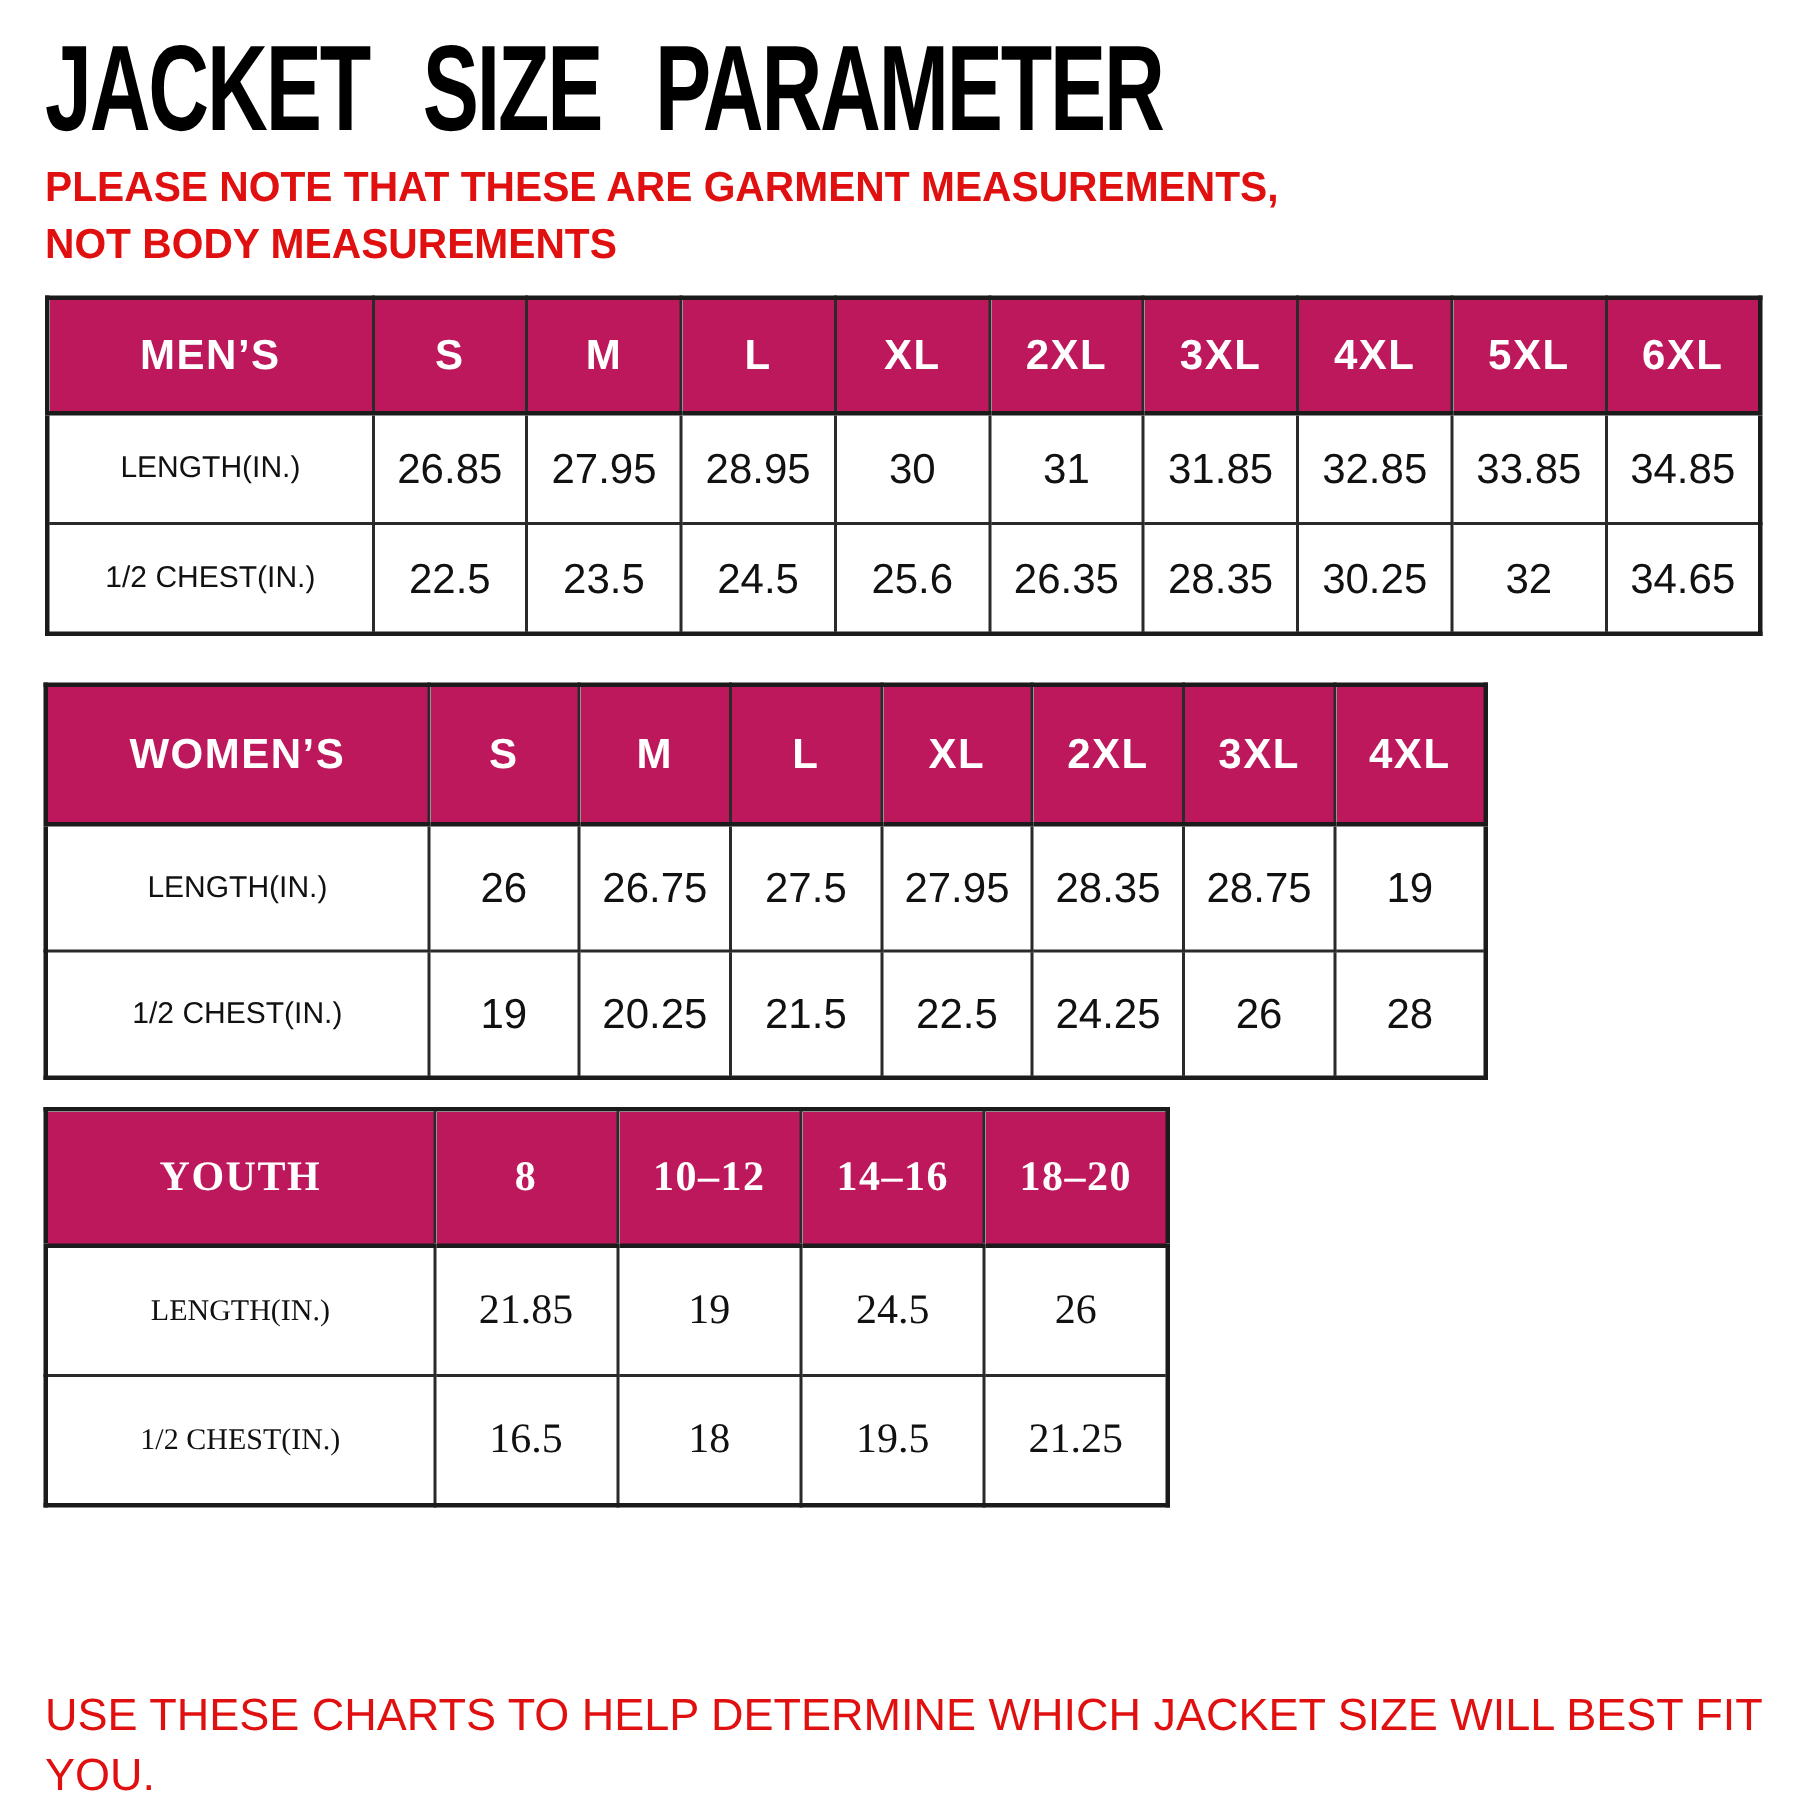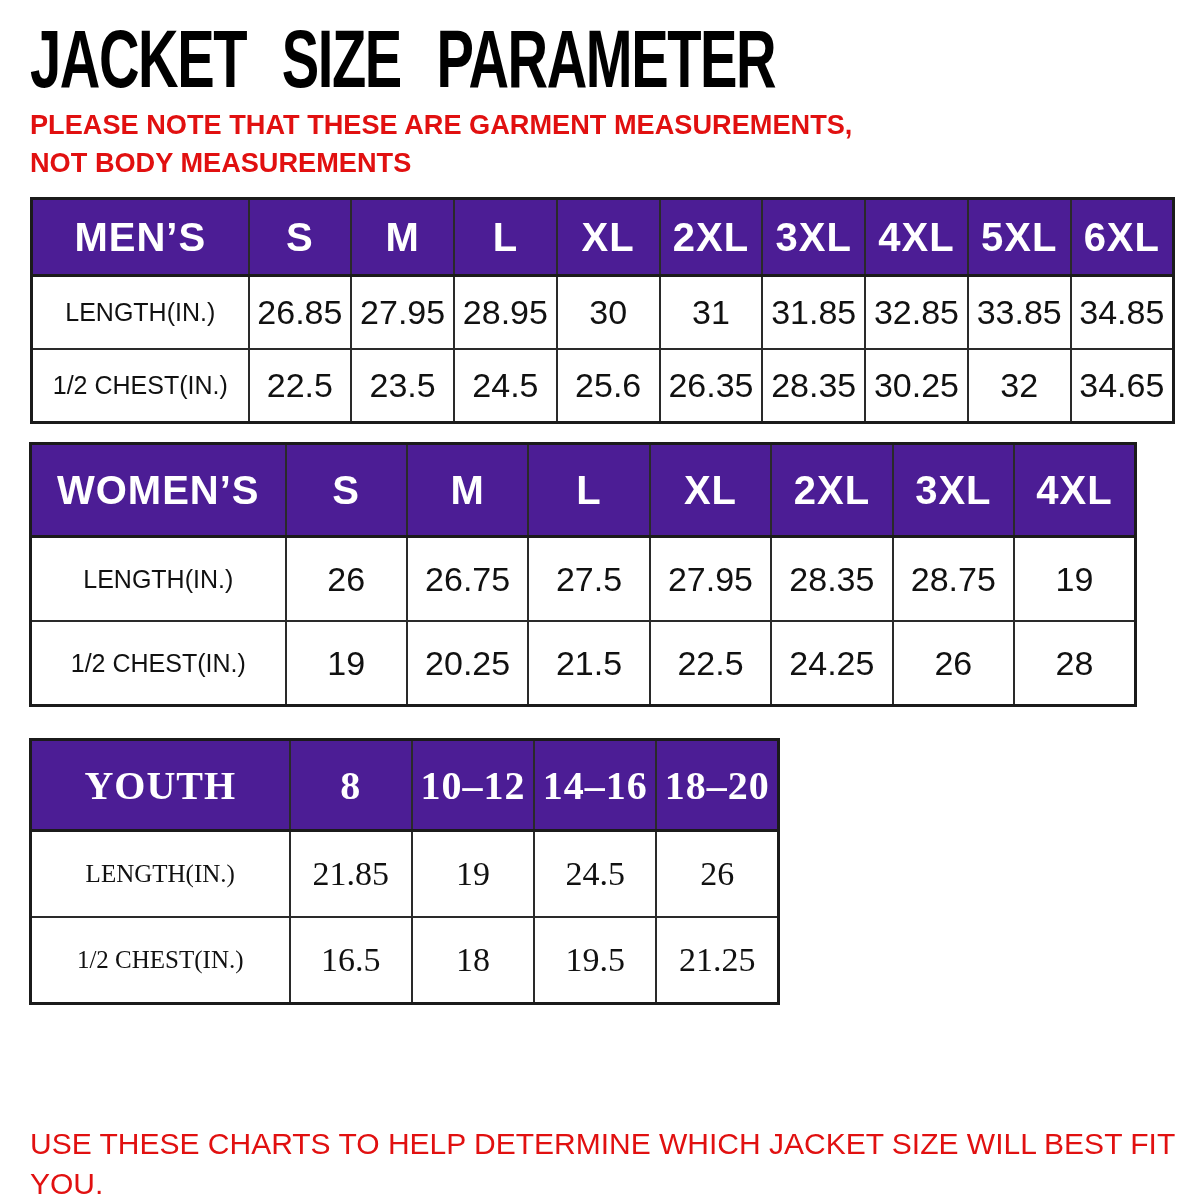--- a/index.html
+++ b/index.html
@@ -57,45 +57,45 @@
     border: 2px solid #2a2a2a;
     text-align: center;
     vertical-align: middle;
     padding: 0;
     overflow: hidden;
   }
   table.size-table {
     border: 3px solid #1b1b1b;
   }
   table.size-table thead th {
-    background: #4c1d95;
+    background: #be185d;
     color: #ffffff;
     font-weight: 700;
-    font-size: 40px;
+    font-size: 28px;
     letter-spacing: 1px;
     border-bottom: 3px solid #1b1b1b;
   }
   table.size-table tbody td {
     color: #111111;
-    font-size: 34px;
+    font-size: 28px;
     font-weight: 400;
   }
   table.size-table tbody td.row-label {
-    font-size: 25px;
+    font-size: 20px;
     letter-spacing: 0px;
   }
 
   
   #table-mens   { left: 30px; top: 197px; width: 1145px; }
   #table-mens   .label-col { width: 217px; }
   #table-mens   thead th { height: 74px; }
   #table-mens   tbody td { height: 71px; }
 
   
-  #table-womens { left: 29px; top: 442px; width: 1108px; }
+  #table-womens { left: 29px; top: 455px; width: 963px; }
   #table-womens .label-col { width: 255px; }
   #table-womens thead th { height: 90px; }
   #table-womens tbody td { height: 82px; }
 
   
   #table-youth  { left: 29px; top: 738px; width: 751px; font-family: Liberation Serif, serif; }
   #table-youth  .label-col { width: 259px; }
   #table-youth  thead th { height: 88px; }
   #table-youth  tbody td { height: 84px; }
 

